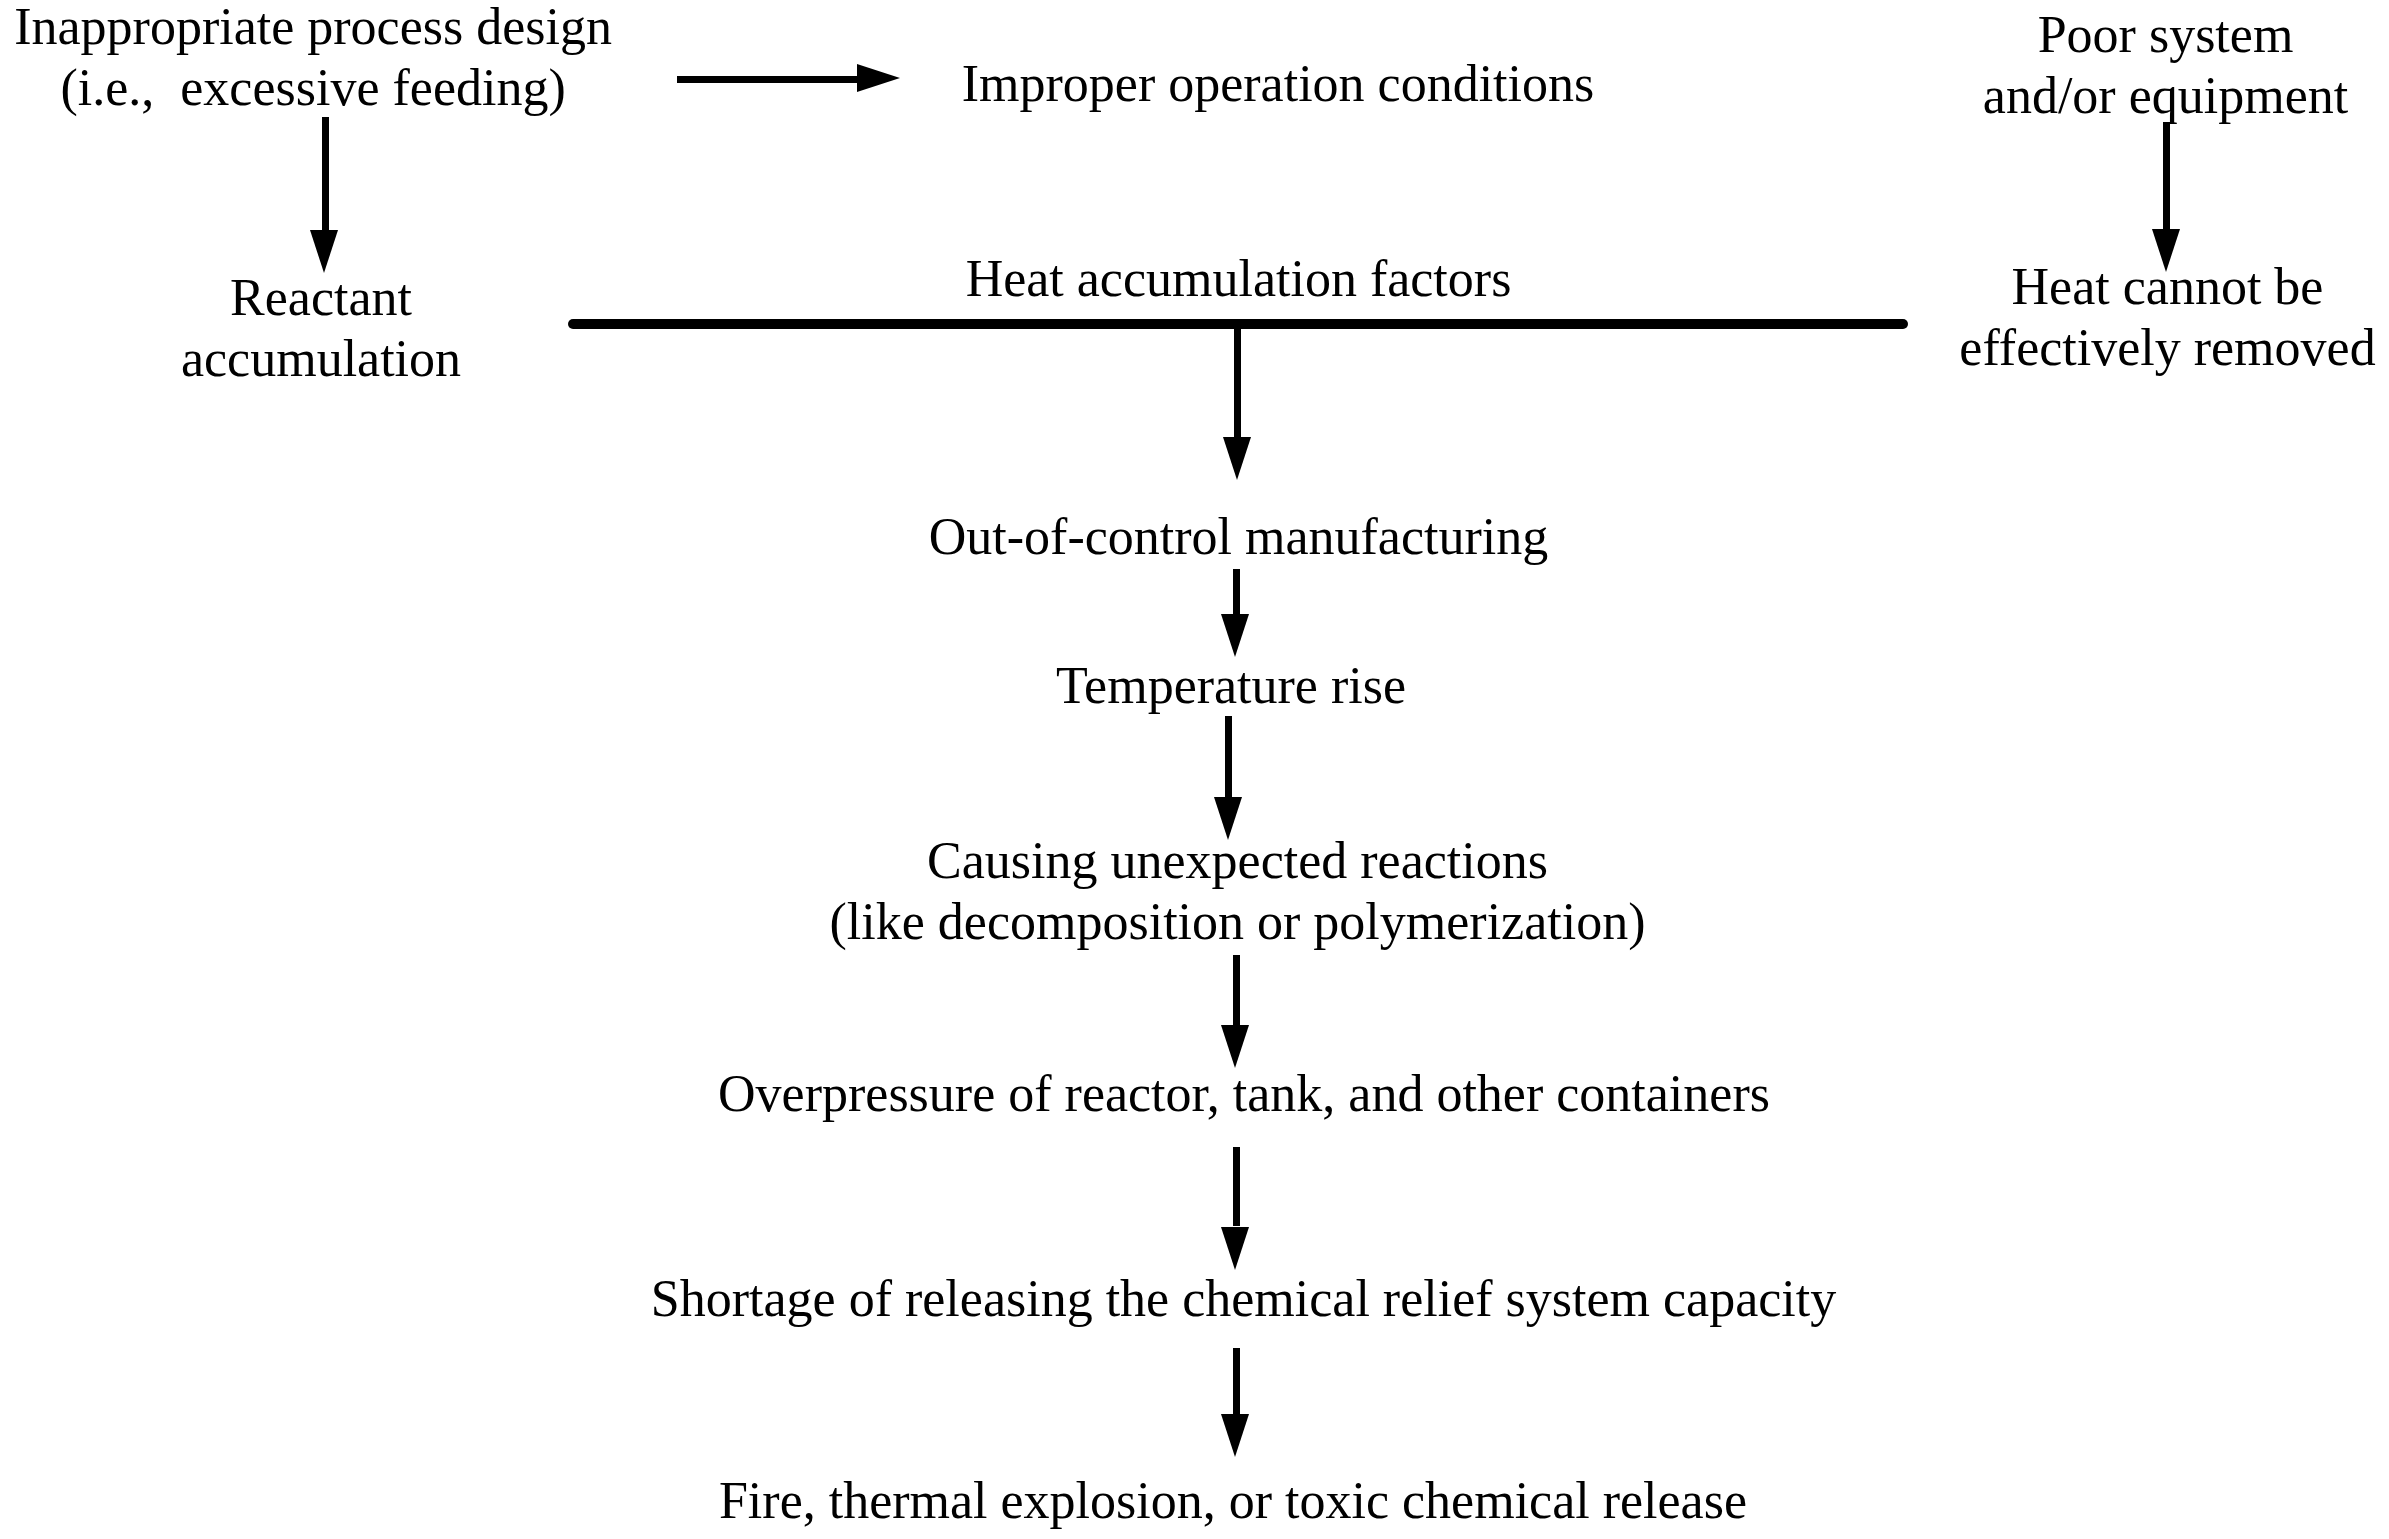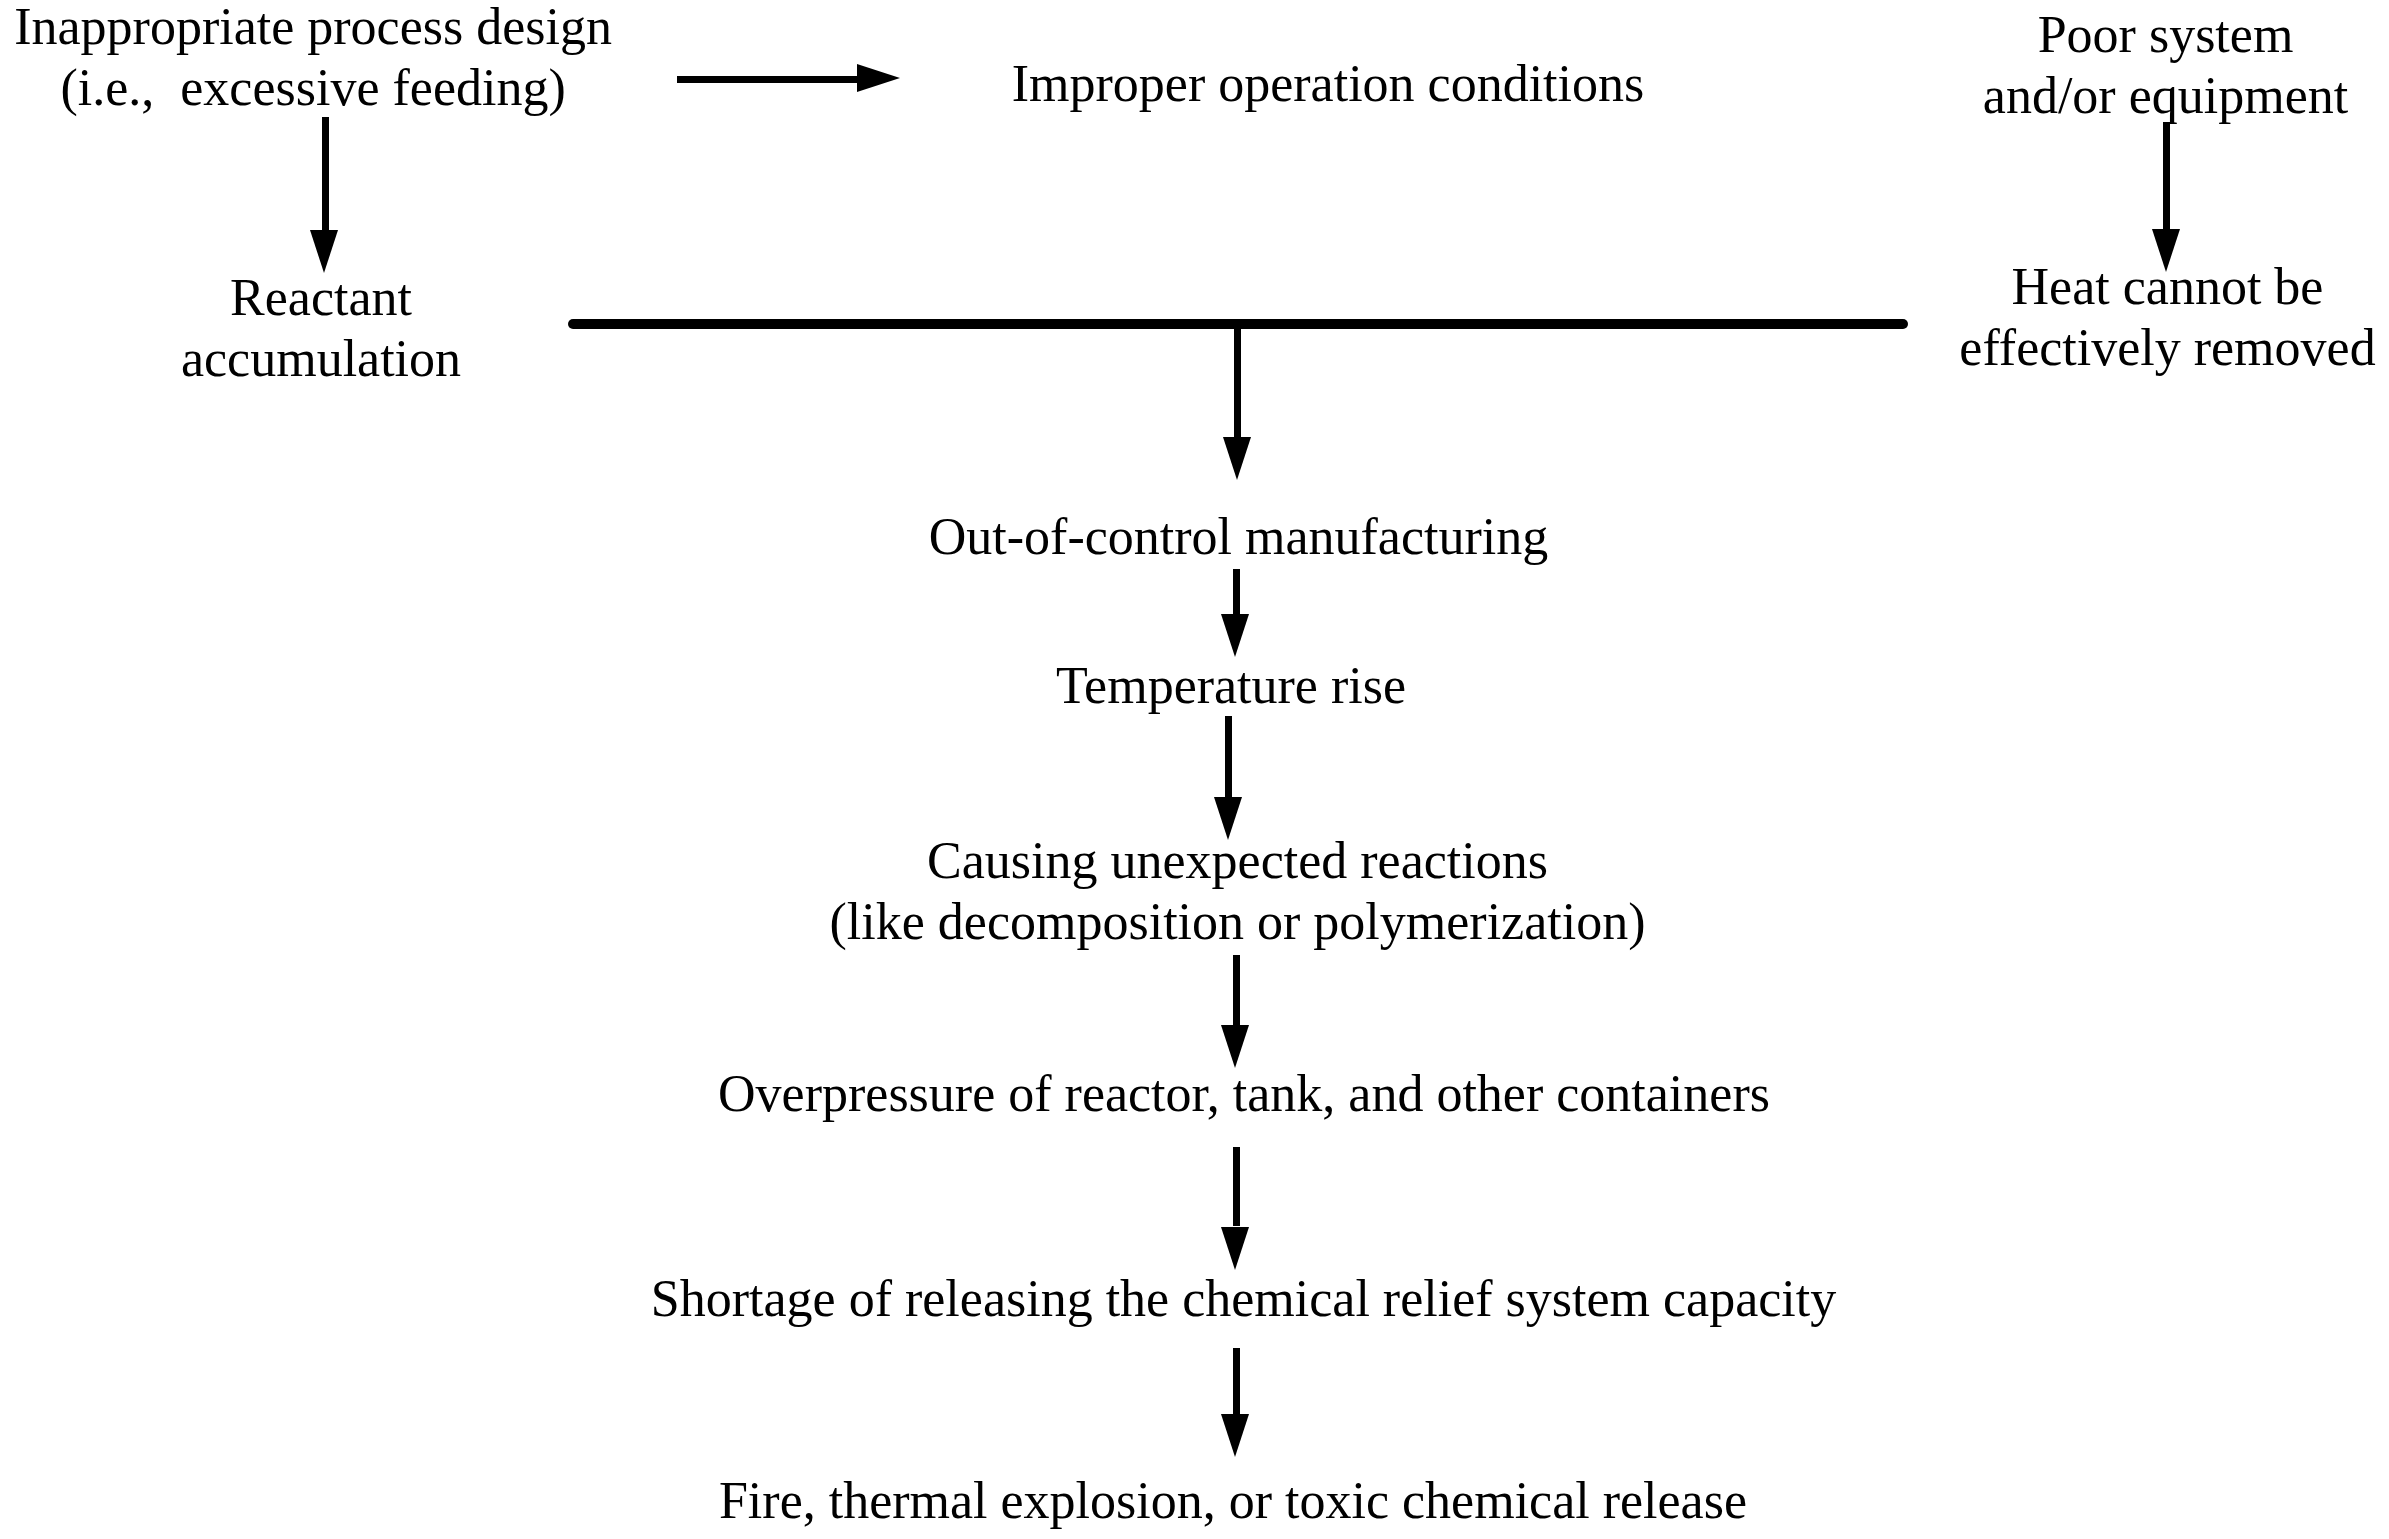--- a/index.html
+++ b/index.html
@@ -33,37 +33,38 @@
   .hbar{position:absolute;height:10px;background:#000000;border-radius:5.3px;}
 </style>
 </head>
 <body>
 
 <div class="stage">
 
   <div class="node" style="left:7.6px;top:-3.8px;width:611px">Inappropriate process design
 (i.e.,  excessive feeding)</div>
 
-  <div class="node" style="left:992px;top:53px;width:672px">Improper operation conditions</div>
+  <div class="node" style="left:942px;top:53px;width:672px">Improper operation conditions</div>
 
   <div class="node" style="left:1944px;top:3.8px;width:443px">Poor system
 and/or equipment</div>
 
   <div class="hshaft" style="left:677px;top:76px;width:180px"></div>
   <div class="hhead" style="left:857px;top:64px"></div>
 
   <div class="vshaft" style="left:322px;top:117px;height:113px"></div>
   <div class="vhead" style="left:310px;top:230px"></div>
 
   <div class="vshaft" style="left:2163px;top:122px;height:107px"></div>
   <div class="vhead" style="left:2152px;top:229px"></div>
 
   <div class="node" style="left:130px;top:267px;width:382px">Reactant
 accumulation</div>
 
+  <div class="node" style="left:933px;top:248px;width:611px">Heat accumulation factors</div>
 
   <div class="node" style="left:1946px;top:256px;width:443px">Heat cannot be
 effectively removed</div>
 
   <div class="hbar" style="left:568px;top:319px;width:1340px"></div>
 
   <div class="vshaft" style="left:1234px;top:329px;height:108px"></div>
   <div class="vhead" style="left:1223px;top:437px"></div>
 
   <div class="node" style="left:895px;top:506px;width:687px">Out-of-control manufacturing</div>

